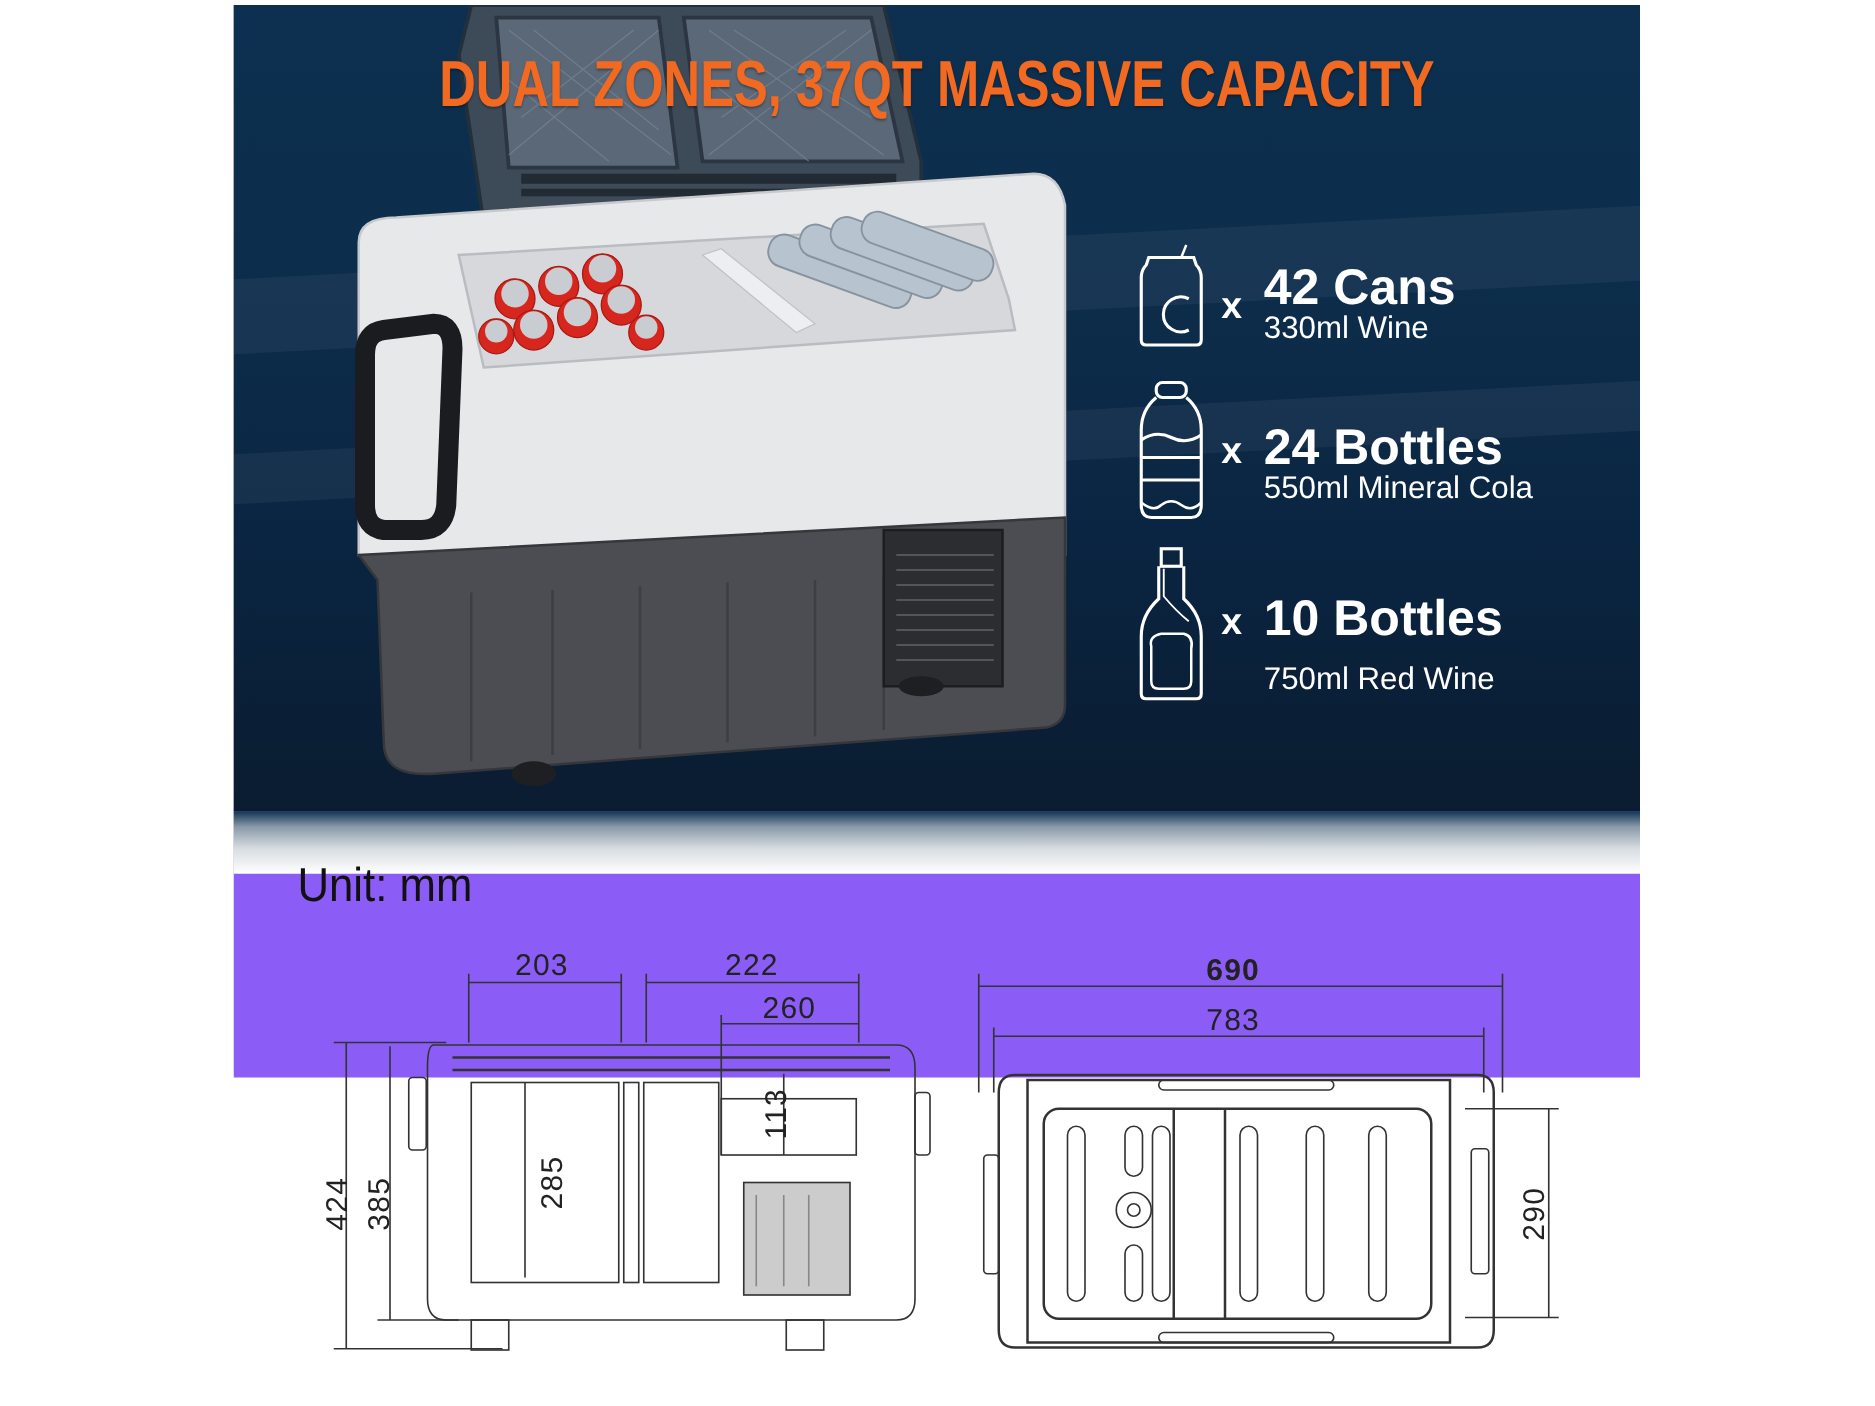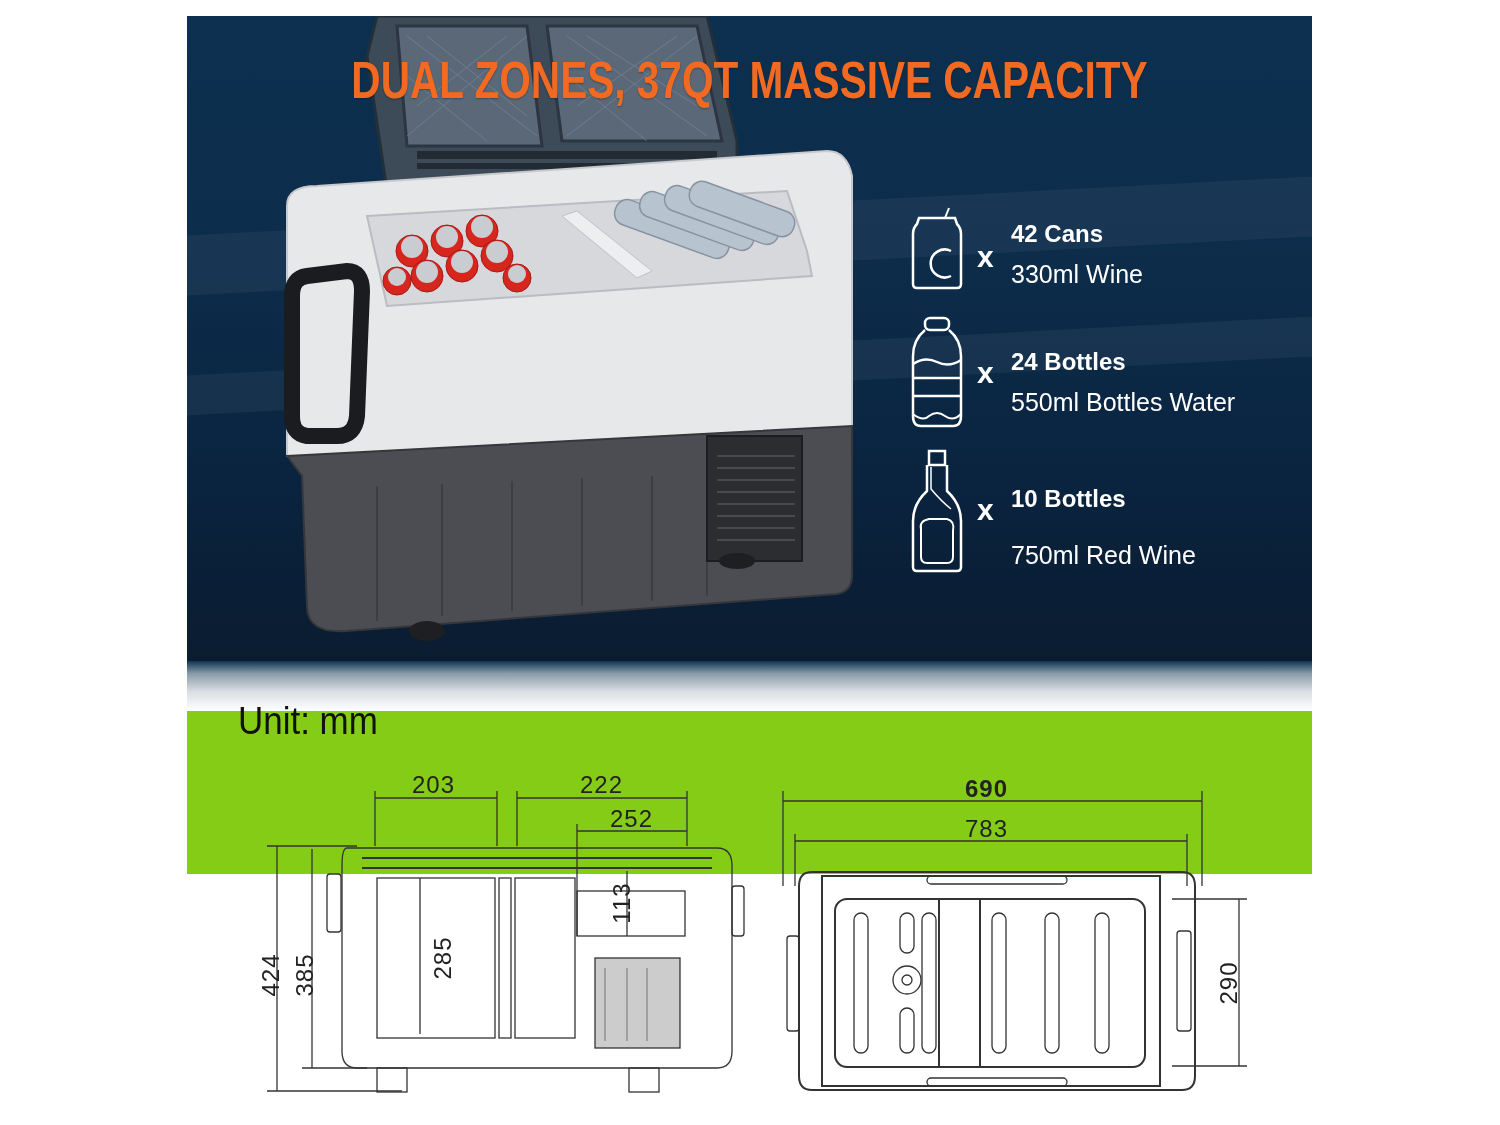--- a/index.html
+++ b/index.html
@@ -1,32 +1,32 @@
 <!DOCTYPE html>
 <html><head>
 <meta charset="utf-8">
 <style>
   html,body{margin:0;padding:0;background:#ffffff;}
   body{width:1500px;height:1125px;position:relative;overflow:hidden;font-family:"Liberation Sans",sans-serif;}
-  .canvas{position:absolute;left:187px;top:16px;width:1125px;height:858px;background:#84cc16;}
+  .canvas{position:absolute;left:187px;top:4px;width:1125px;height:858px;background:#8b5cf6;}
   .hero{position:absolute;left:0;top:0;width:1125px;height:645px;overflow:hidden;
         background:linear-gradient(180deg,#0d3050 0%,#0c2c4a 40%,#0a2440 70%,#0a1c30 100%);}
   .hero .stripe{position:absolute;left:0;width:1125px;background:rgba(255,255,255,0.05);transform:skewY(-3deg);}
   .fade{position:absolute;left:0;top:645px;width:1125px;height:50px;
         background:linear-gradient(180deg,#0f3554 0%,#8a9aa8 25%,#d7dde2 60%,#ffffff 100%);}
   .title{position:absolute;left:0;top:34px;width:1125px;text-align:center;color:#f26a21;
          font-family:"Liberation Sans",sans-serif;font-weight:bold;font-size:52px;letter-spacing:0px;
          transform:scaleX(0.78);transform-origin:center;text-shadow:0 1px 2px rgba(0,0,0,0.3);}
   
   .fridge{position:absolute;left:80px;top:0;width:590px;height:630px;}
   .cap-list{position:absolute;left:720px;top:190px;width:400px;}
   .cap-item{position:absolute;left:0;height:120px;width:400px;}
   .cap-icon{position:absolute;left:0;top:0;}
   .cap-x{position:absolute;left:70px;color:#fff;font-weight:bold;font-size:30px;}
-  .cap-count{position:absolute;left:104px;color:#fff;font-weight:bold;font-size:24px;white-space:nowrap;}
+  .cap-count{position:absolute;left:104px;color:#fff;font-weight:bold;font-size:40px;white-space:nowrap;}
   .cap-desc{position:absolute;left:104px;color:#fff;font-size:25px;white-space:nowrap;}
   .unit{position:absolute;left:51px;top:684px;font-size:38px;color:#111;transform:scaleX(0.92);transform-origin:left;}
   .drawing{position:absolute;}
   .dim{position:absolute;font-size:24px;color:#222;letter-spacing:1px;}
   .dim.v{transform:rotate(-90deg);transform-origin:center;}
 </style>
 </head>
 <body>
 
 <div class="canvas">
@@ -125,21 +125,21 @@
         <svg class="cap-icon" width="60" height="115" viewBox="0 0 60 115">
           <rect x="18" y="2" width="24" height="12" rx="5" fill="none" stroke="#fff" stroke-width="2.5"></rect>
           <path d="M18 14 Q6 24 6 40 L6 100 Q6 110 14 110 L46 110 Q54 110 54 100 L54 40 Q54 24 42 14" fill="none" stroke="#fff" stroke-width="2.5"></path>
           <path d="M6 48 Q18 40 30 46 Q42 52 54 44" fill="none" stroke="#fff" stroke-width="2.5"></path>
           <line x1="6" y1="62" x2="54" y2="62" stroke="#fff" stroke-width="2.5"></line>
           <line x1="6" y1="80" x2="54" y2="80" stroke="#fff" stroke-width="2.5"></line>
           <path d="M6 98 Q16 106 22 100 Q30 94 38 100 Q46 106 54 98" fill="none" stroke="#fff" stroke-width="2"></path>
         </svg>
         <span class="cap-x" style="top:40px;">x</span>
         <span class="cap-count" style="top:32px;">24 Bottles</span>
-        <span class="cap-desc" style="top:72px;">550ml Bottles Water</span>
+        <span class="cap-desc" style="top:72px;">550ml Mineral Cola</span>
       </div>
 
       <div class="cap-item" style="top:243px;">
         <svg class="cap-icon" width="60" height="125" viewBox="0 0 60 125">
           <rect x="22" y="2" width="16" height="14" fill="none" stroke="#fff" stroke-width="2.5"></rect>
           <path d="M20 16 L20 42 Q6 55 6 72 L6 118 Q6 122 10 122 L50 122 Q54 122 54 118 L54 72 Q54 55 40 42 L40 16" fill="none" stroke="#fff" stroke-width="2.5"></path>
           <path d="M14 80 Q12 72 22 70 L40 70 Q48 72 46 82 L46 108 Q46 114 40 114 L20 114 Q14 114 14 108 Z" fill="none" stroke="#fff" stroke-width="2"></path>
           <path d="M24 18 L24 40 Q34 52 44 60" fill="none" stroke="#fff" stroke-width="1.5"></path>
         </svg>
         <span class="cap-x" style="top:44px;">x</span>
@@ -186,21 +186,21 @@
           <line x1="420" y1="212" x2="420" y2="285"></line>
         </g>
       <rect x="100" y="118" width="14" height="58" rx="3"></rect>
       <rect x="505" y="130" width="12" height="50" rx="3"></rect>
       <rect x="150" y="312" width="30" height="24"></rect>
         <rect x="402" y="312" width="30" height="24"></rect>
     </g>
   </svg>
   <div class="dim" style="left:225px;top:755px;">203</div>
   <div class="dim" style="left:393px;top:755px;">222</div>
-  <div class="dim" style="left:423px;top:789px;">252</div>
+  <div class="dim" style="left:423px;top:789px;">260</div>
   <div class="dim v" style="left:62px;top:945px;">424</div>
   <div class="dim v" style="left:96px;top:945px;">385</div>
   <div class="dim v" style="left:234px;top:928px;">285</div>
   <div class="dim v" style="left:414px;top:873px;">113</div>
 
   <svg class="drawing" style="left:590px;top:740px;" width="500" height="370" viewBox="0 0 500 370">
     <g fill="none" stroke="#333" stroke-width="1.3">
       <line x1="6" y1="45" x2="425" y2="45"></line>
         <line x1="6" y1="35" x2="6" y2="130"></line>
         <line x1="425" y1="35" x2="425" y2="130"></line>

